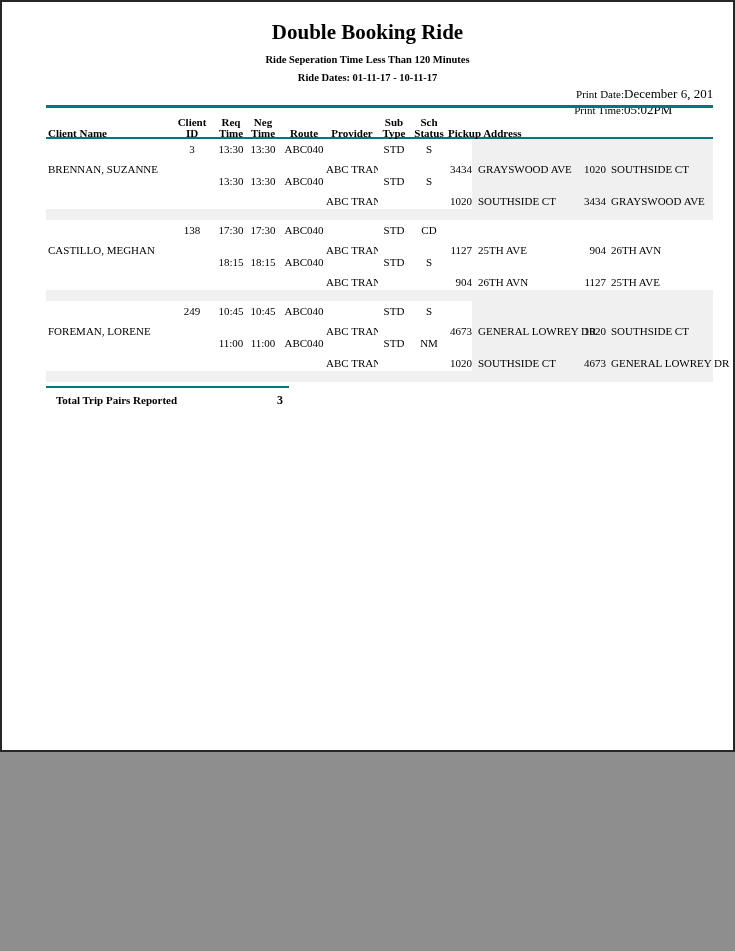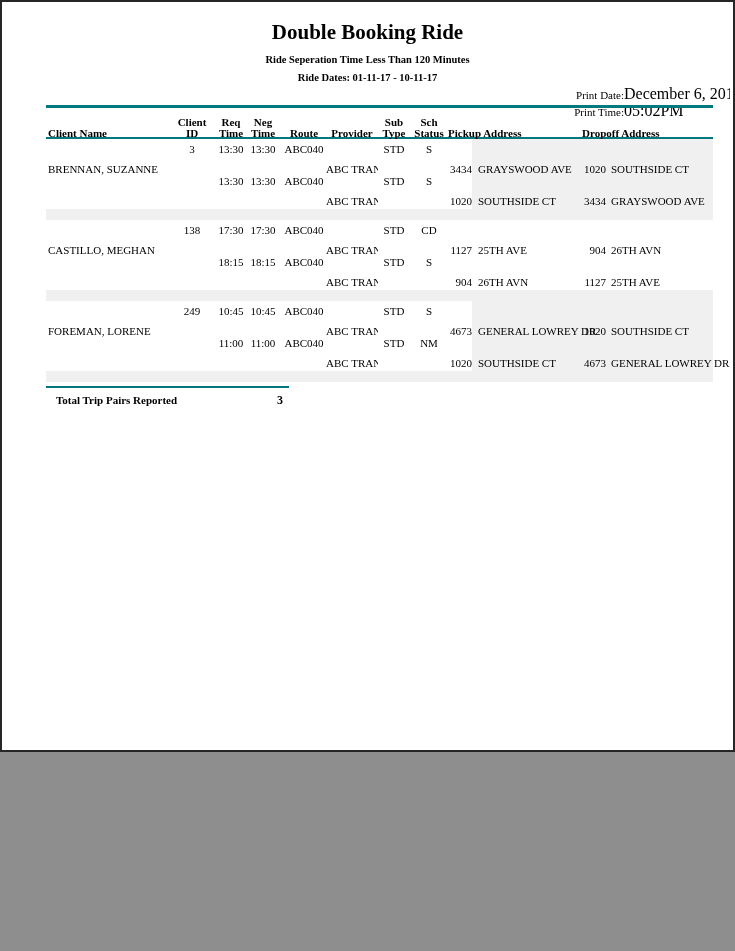--- a/index.html
+++ b/index.html
@@ -11,21 +11,21 @@
   
   .title{position:absolute;top:18px;left:0;right:0;text-align:center;
          font-size:21px;font-weight:bold;}
   .sub1{position:absolute;top:52px;left:0;right:0;text-align:center;
         font-size:10.5px;font-weight:bold;}
   .sub2{position:absolute;top:70px;left:0;right:0;text-align:center;
         font-size:10.5px;font-weight:bold;}
   .print-block{position:absolute;top:84px;left:563px;right:3px;overflow:hidden;text-align:right;}
   .print-row{display:flex;white-space:nowrap;line-height:16px;align-items:baseline;}
   .print-label{width:59px;font-size:11px;flex:0 0 59px;}
-  .print-value{font-size:16px;}
+  .print-value{font-size:13px;}
 
   
   .table{position:absolute;top:103px;left:44px;width:667px;}
   .head-rule-top{height:3px;background:#00797e;}
   .head-rule-bottom{height:2px;background:#00797e;}
   .grid{display:grid;grid-template-columns:124px 44px 34px 30px 48px 52px 32px 38px 132px 133px;}
   .thead{height:29px;}
   .hc{display:flex;flex-direction:column;justify-content:flex-end;
       font-weight:bold;font-size:11px;line-height:11px;padding-bottom:4px;}
   .hc span{display:block;}
@@ -105,23 +105,20 @@
             <span>Sub</span>
             <span>Type</span>
           </div>
         <div class="hc ac">
             <span>Sch</span>
             <span>Status</span>
           </div>
         <div class="hc al">
             <span>Pickup Address</span>
           </div>
-        <div class="hc al pl2">
-            <span>Dropoff Address</span>
-          </div>
       </div>
 
       <div class="head-rule-bottom"></div>
 
       <div class="row-block shaded">
         <div class="grid trip">
           <div class="c al pl2">BRENNAN, SUZANNE</div>
           <div class="c ac">3</div>
           <div class="c ac">13:30</div>
           <div class="c ac">13:30</div>

